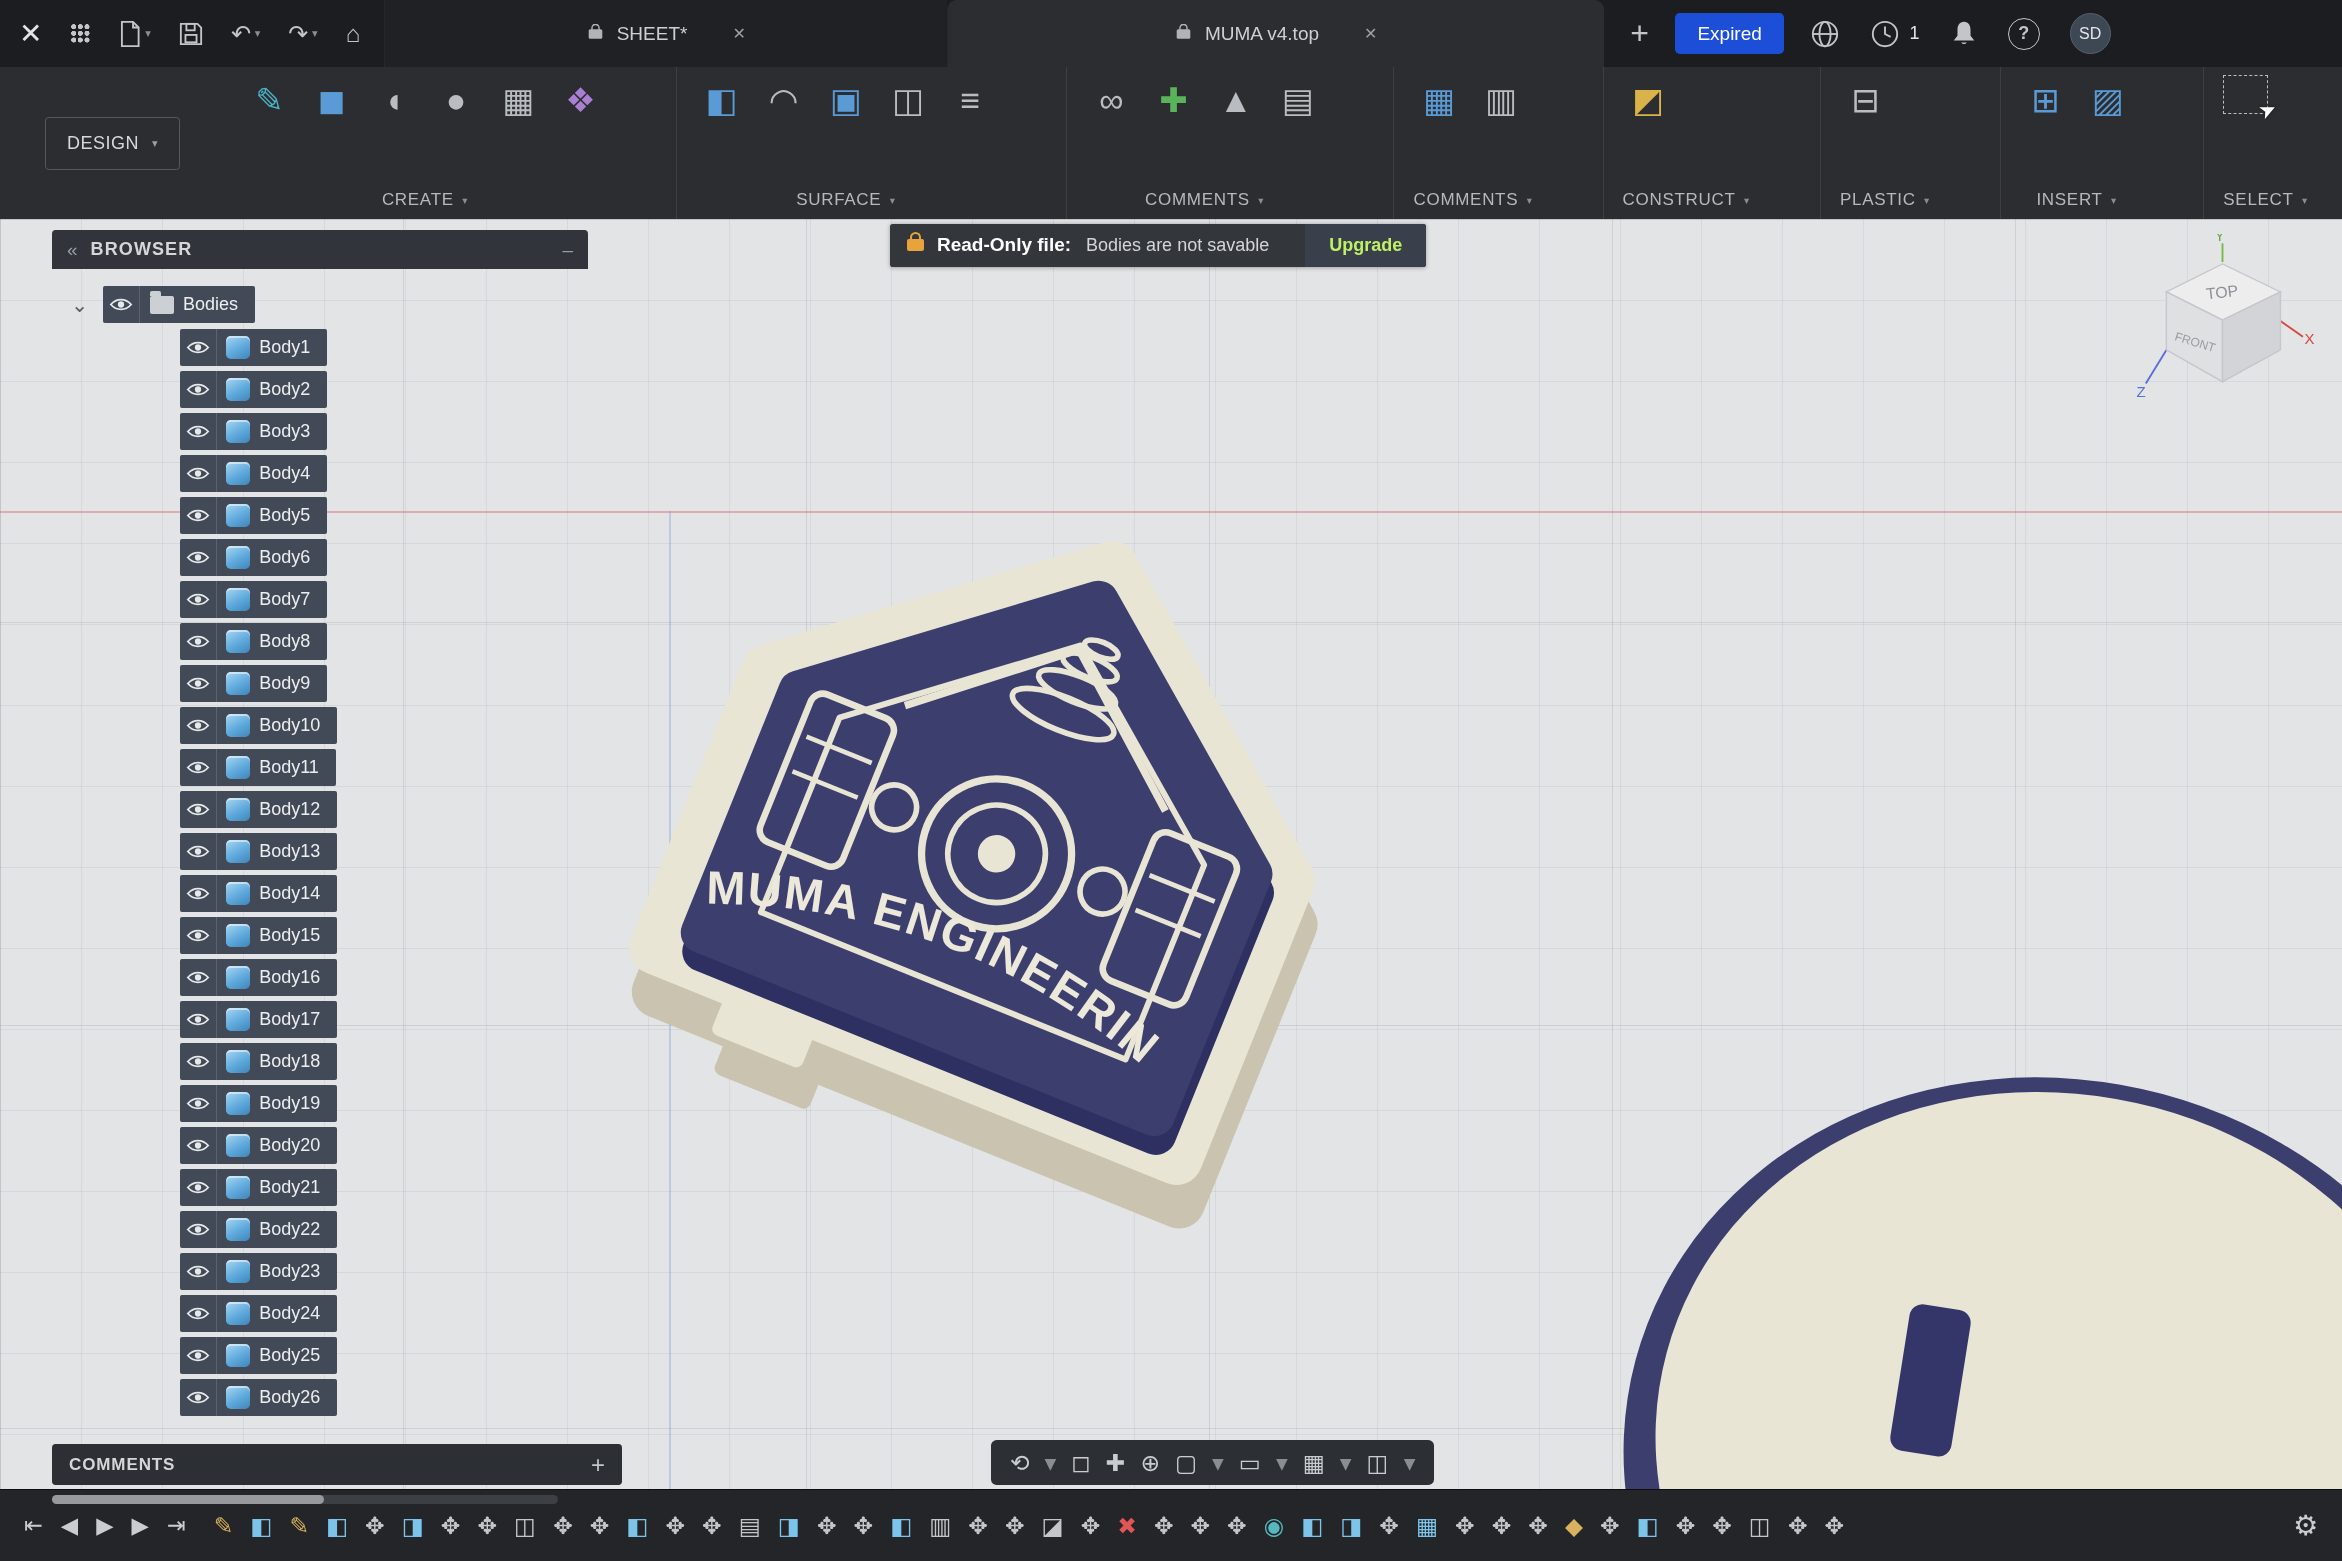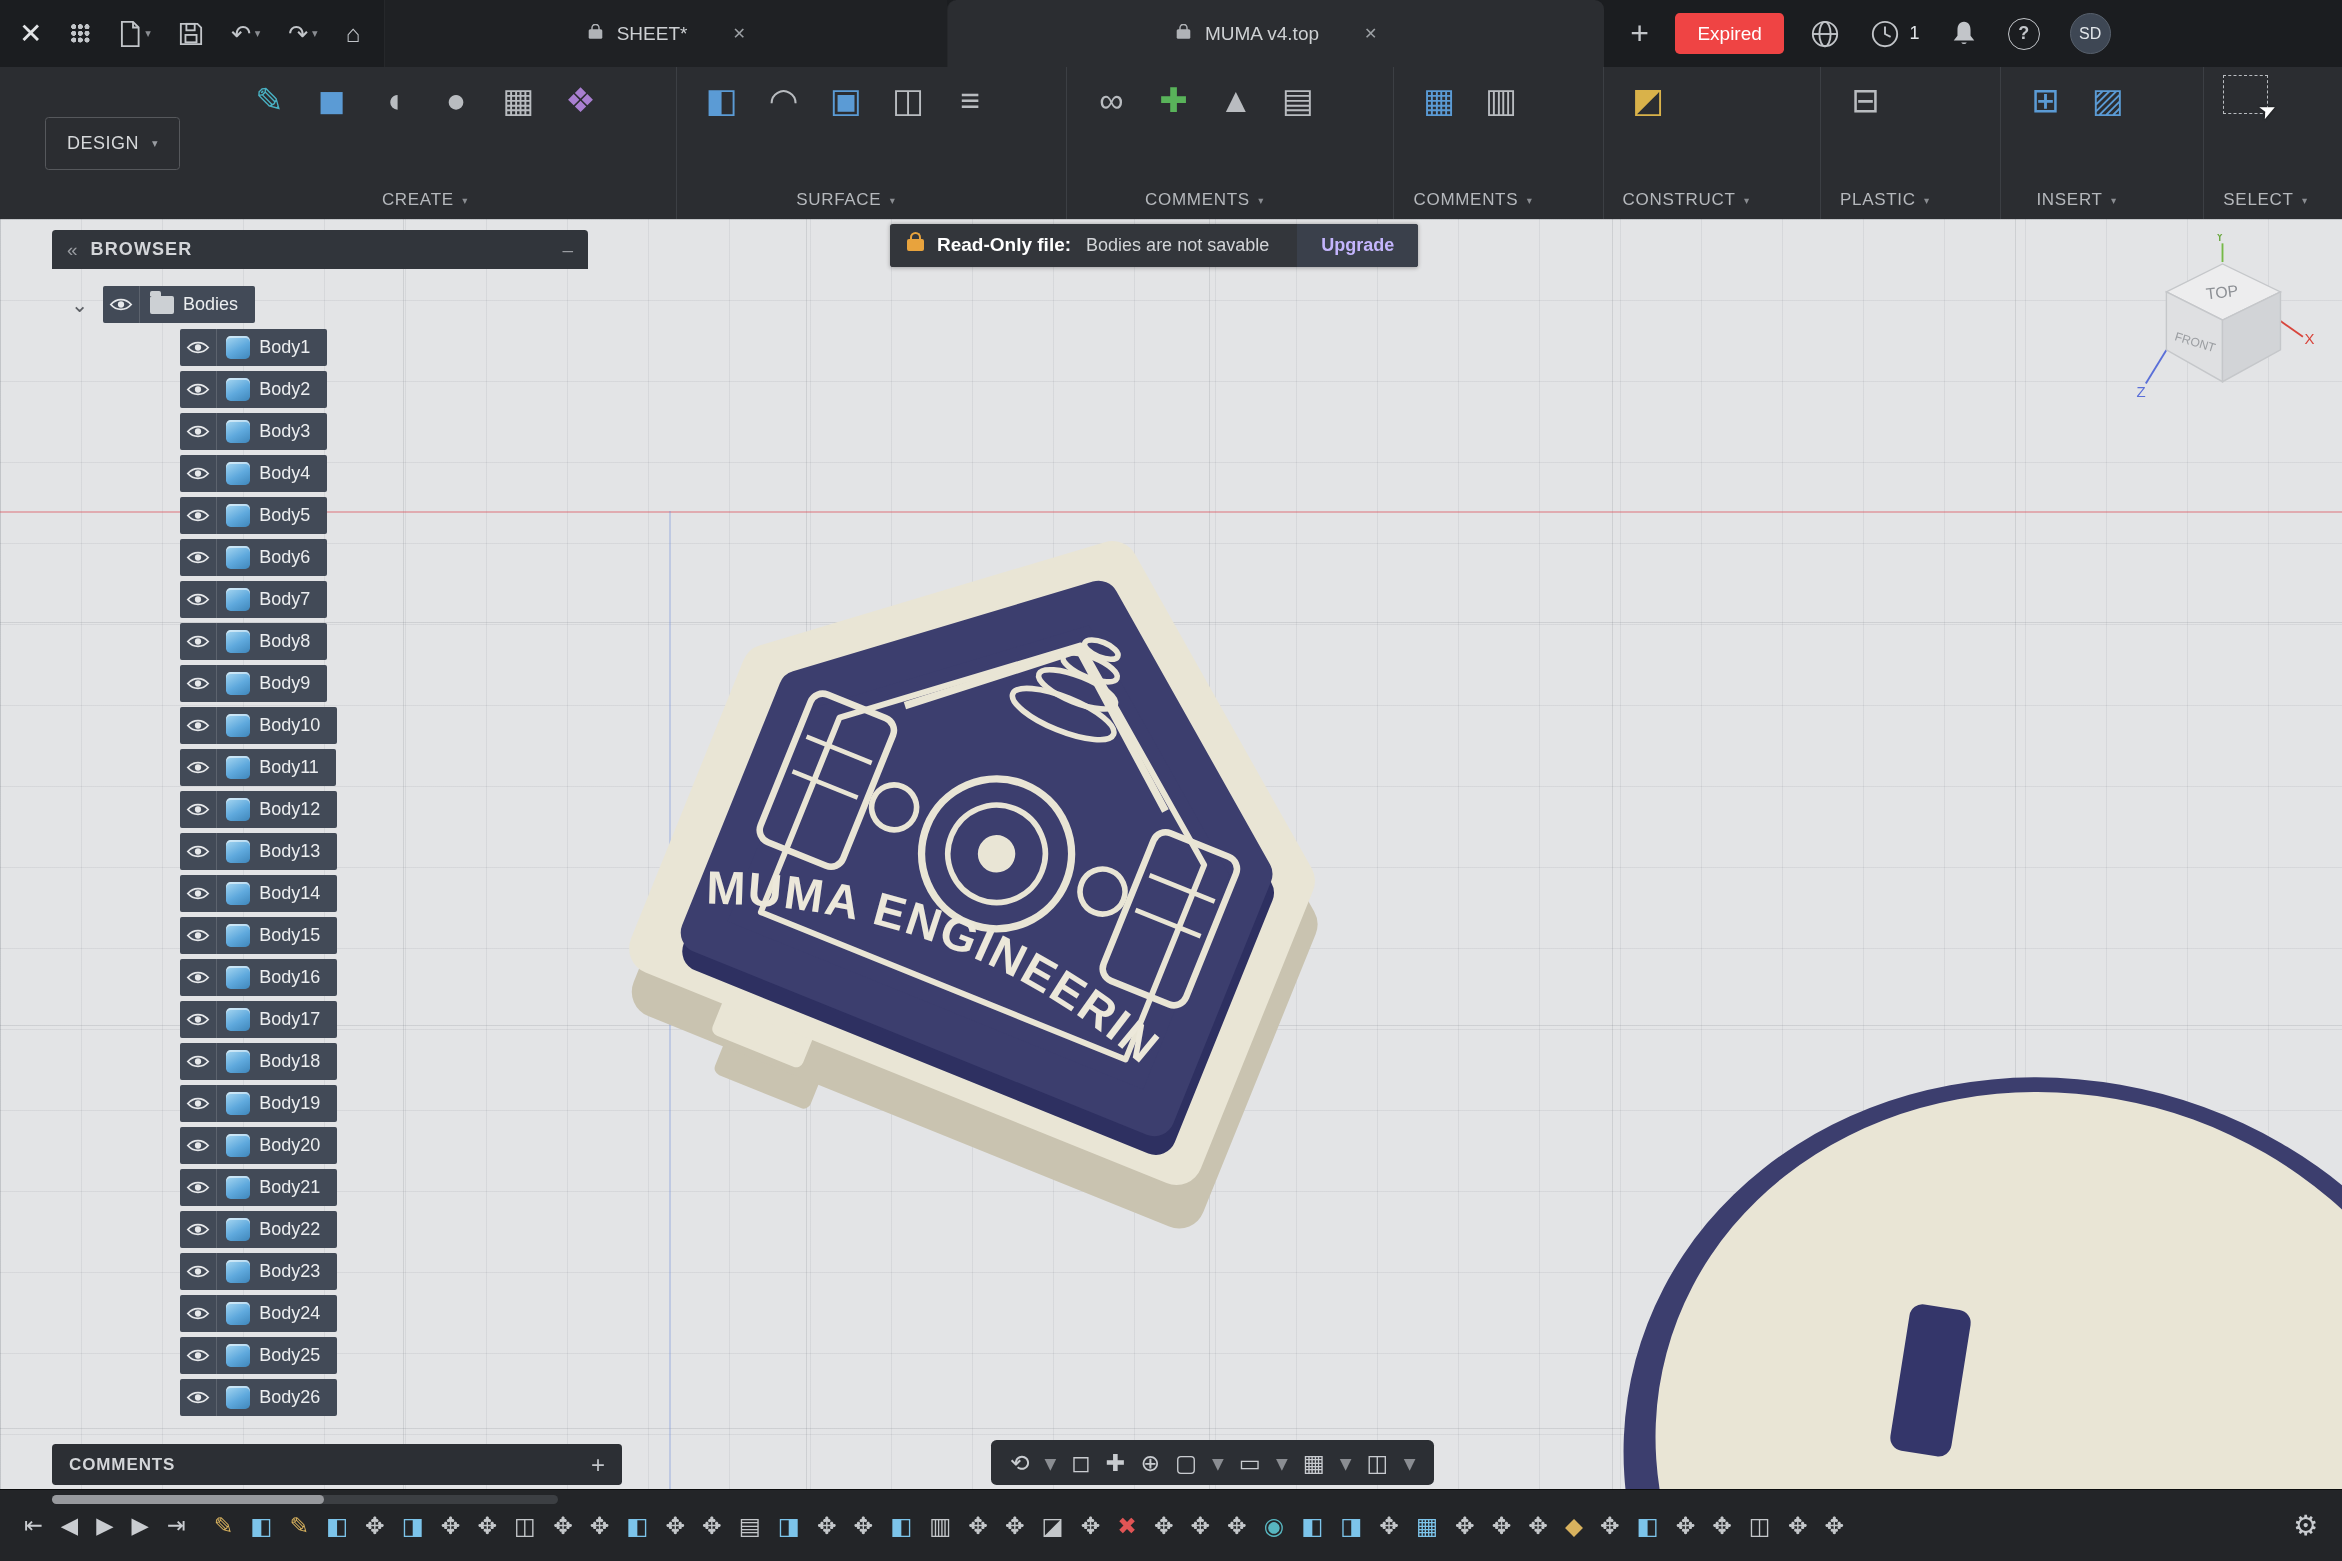--- a/index.html
+++ b/index.html
@@ -26,21 +26,21 @@
   .tt-tab{height:67px;width:562px;display:flex;align-items:center;justify-content:center;gap:13px;
           font-size:19px;color:#cdd0d3;background:#1f2124;border-left:0.9px solid #26282b;}
   .tt-tab.active{background:#2b2d31;border-radius:9.4px 9.4px 0 0;width:656px;}
   .tab-close{margin-left:32px;font-size:16px;color:#9ca0a4;}
   .lock{position:relative;width:17px;height:12px;background:currentColor;border-radius:1.9px;display:inline-block;}
   .lock::before{content:"";position:absolute;left:2.8px;top:-7.5px;width:7.5px;height:6.6px;
                 border:2.8px solid currentColor;border-bottom:none;border-radius:5.6px 5.6px 0 0;}
   .lock.gray{color:#b0b3b7;transform:scale(.8);}
   .lock.orange{color:#e8a33d;}
   .plusbtn{font-size:32px;color:#c2c5c9;margin:0 26px;}
-  .expired-btn{background:#ef4444;color:#fff;font-size:19px;padding:9.4px 22.5px;border-radius:4.7px;margin-right:26px;}
+  .expired-btn{background:#1d4ed8;color:#fff;font-size:19px;padding:9.4px 22.5px;border-radius:4.7px;margin-right:26px;}
   .tb-right{display:flex;align-items:center;gap:30px;padding-right:22.5px;}
   .notif{font-size:18px;color:#e3e6e9;margin-left:5.6px;}
   .qmark{width:30px;height:30px;border:1.9px solid #c2c5c9;border-radius:50%;display:inline-flex;
          align-items:center;justify-content:center;font-size:18px;font-weight:bold;color:#c2c5c9;}
   .avatar{width:39px;height:39px;border-radius:50%;background:#3e4754;border:1.9px solid #57606c;
           display:inline-flex;align-items:center;justify-content:center;font-size:16px;color:#e3e7ea;}
 
   
   .ribbon{position:absolute;top:67px;left:0;width:2342px;height:152px;background:#2b2d31;display:flex;}
   .design-col{width:225px;display:flex;align-items:center;justify-content:center;}
@@ -76,22 +76,22 @@
   .axis-h{position:absolute;left:0;right:0;top:292px;height:1.9px;background:rgba(220,80,90,.38);}
   .axis-v{position:absolute;top:292px;bottom:0;left:669px;width:1.9px;background:rgba(110,140,220,.30);}
   .model-svg{position:absolute;left:0;top:0;}
   .badge-text{font-family:"Liberation Sans","DejaVu Sans",sans-serif;font-weight:bold;fill:#ece8da;letter-spacing:2px;}
 
   
   .banner{position:absolute;left:890px;top:4.7px;height:43px;display:flex;align-items:center;
           background:#33363b;border-radius:2.8px;padding-left:17px;font-size:18px;color:#d3d5d8;
           box-shadow:0 0.9px 4.7px rgba(0,0,0,.3);}
   .banner .btitle{color:#fff;font-weight:bold;margin:0 15px 0 13px;font-size:19px;}
-  .upgrade{height:100%;display:flex;align-items:center;padding:0 24px;margin-left:28px;
-           background:#3a404b;color:#c4b5fd;font-weight:bold;border-radius:0 2.8px 2.8px 0;font-size:18px;}
+  .upgrade{height:100%;display:flex;align-items:center;padding:0 24px;margin-left:36px;
+           background:#3a404b;color:#bef264;font-weight:bold;border-radius:0 2.8px 2.8px 0;font-size:18px;}
 
   
   .viewcube{position:absolute;right:26px;top:15px;}
 
   
   .browser-panel{position:absolute;left:52px;top:11.2px;width:536px;}
   .browser-header{height:39px;background:#31353b;border-radius:3.7px 3.7px 0 0;display:flex;
                   align-items:center;padding:0 15px;gap:13px;}
   .bh-title{font-size:18px;font-weight:bold;letter-spacing:1.1px;color:#d4d6d9;flex:1;}
   .bh-icon{color:#9a9da2;font-size:19px;}

